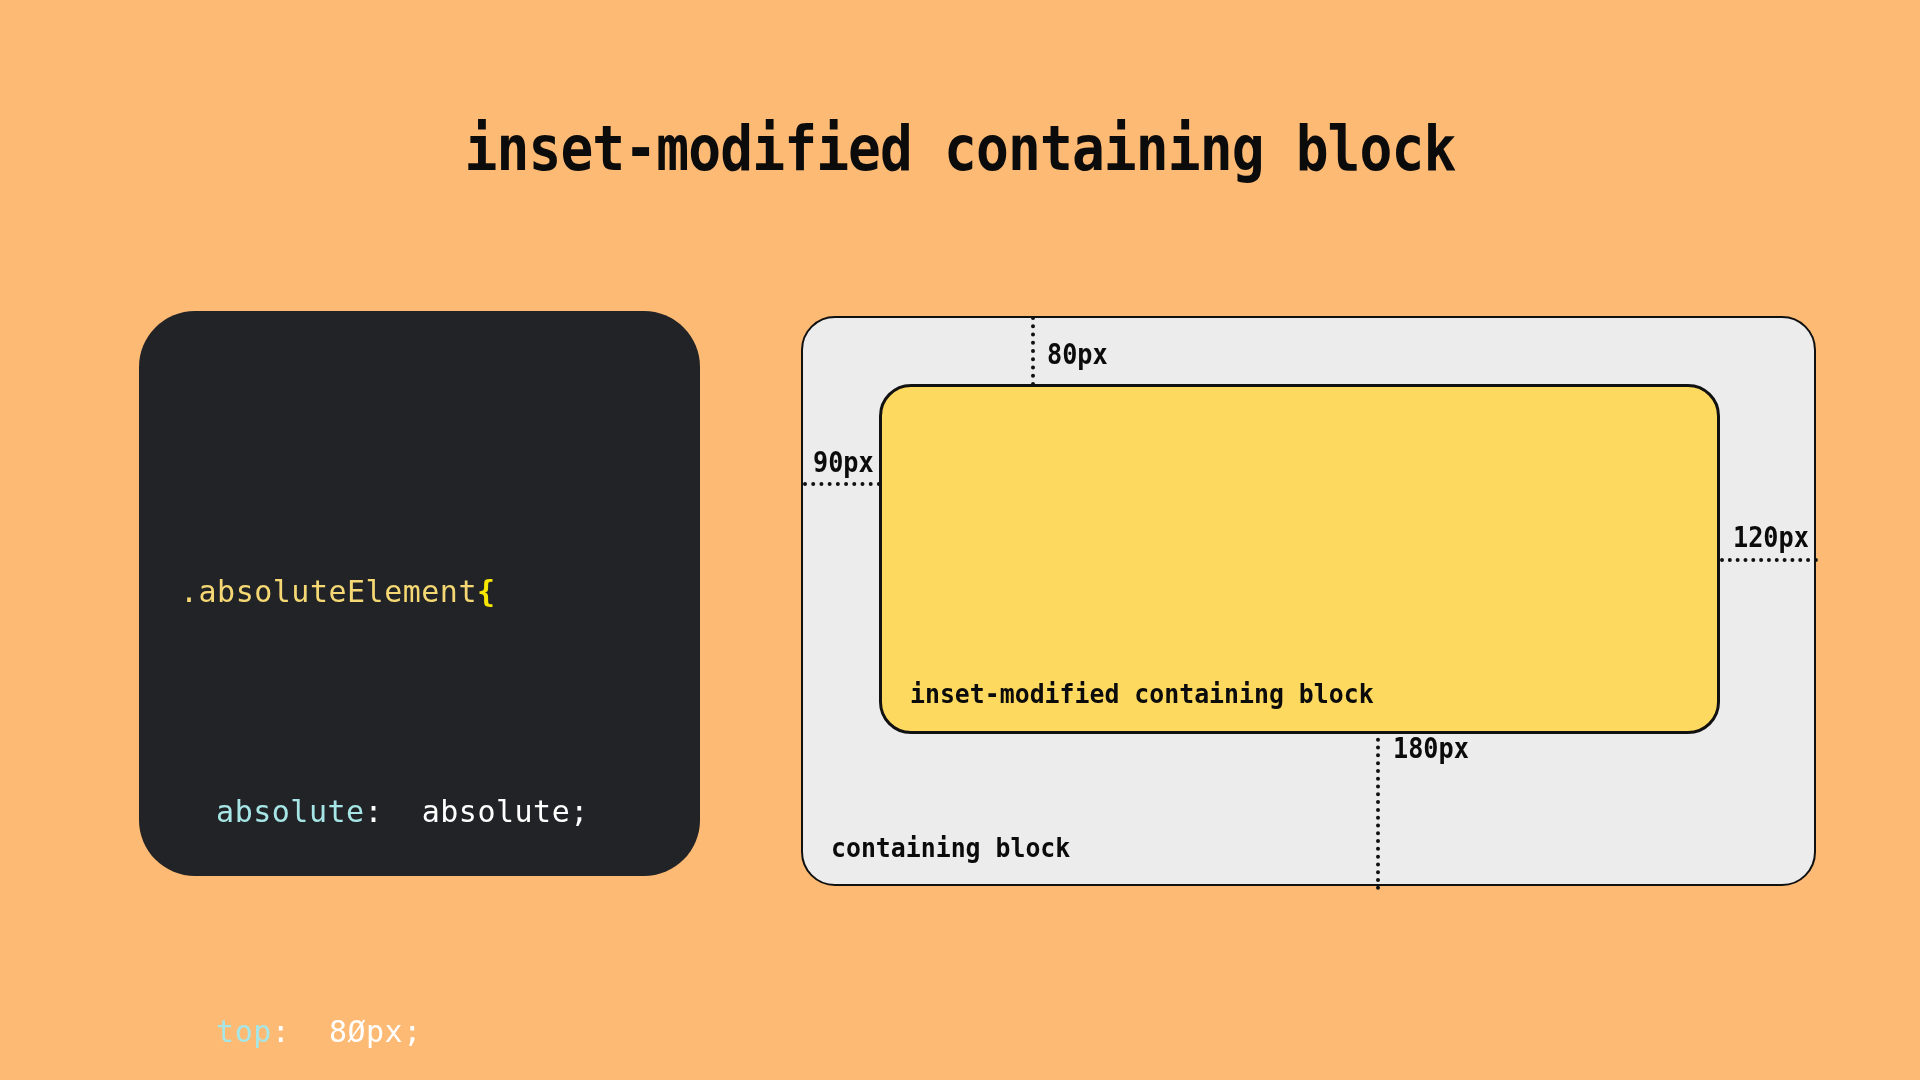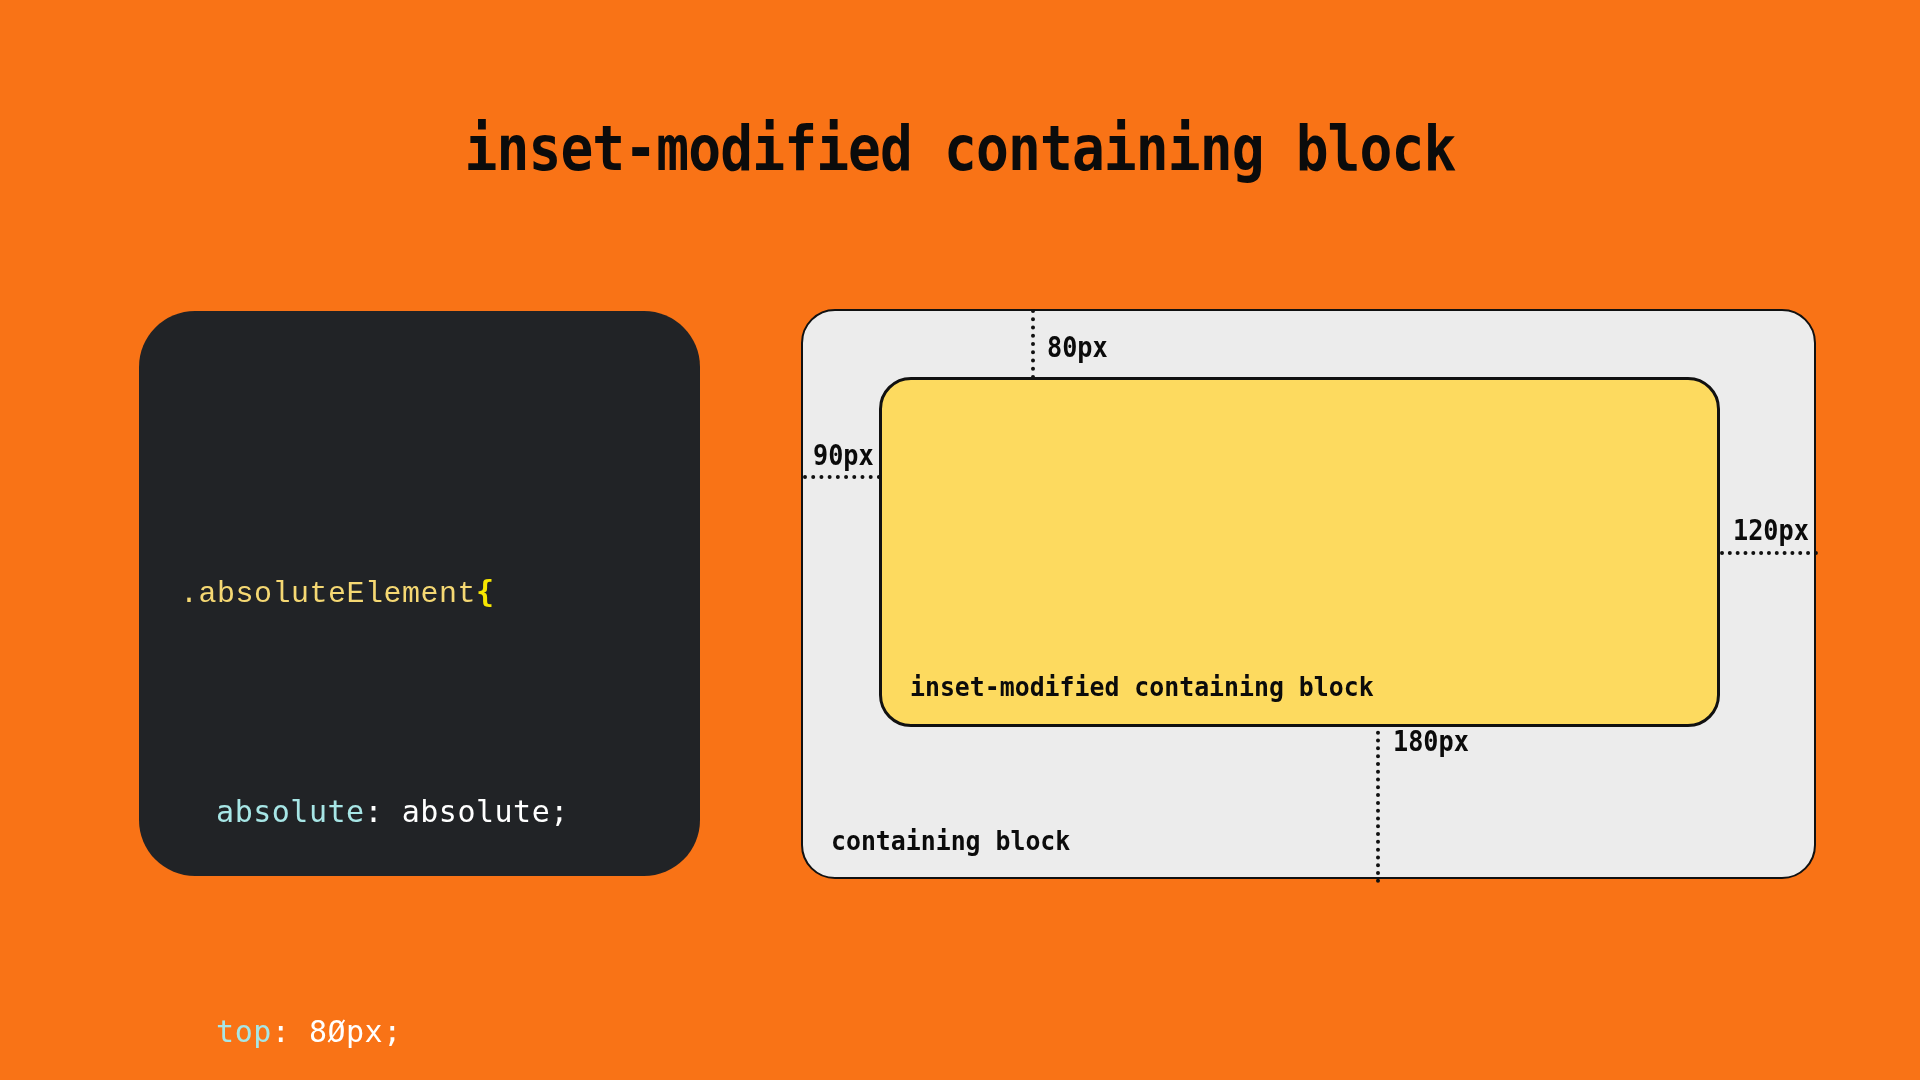--- a/index.html
+++ b/index.html
@@ -9,21 +9,21 @@
     height:1080px;
     background:#ffffff;
     font-family:"DejaVu Sans Mono", monospace;
     overflow:hidden;
   }
 
   #stage {
     position:relative;
     width:1920px;
     height:1080px;
-    background:#f97316;
+    background:#fdba74;
   }
 
   
   #page-title {
     position:absolute;
     top:112px;
     left:0;
     width:1920px;
     text-align:center;
     font-family:"DejaVu Sans Mono", monospace;
@@ -51,29 +51,29 @@
     position:absolute;
     left:41px;
     top:88px;
     font-family:"DejaVu Sans Mono", monospace;
     font-size:30px;
     line-height:55px;
     white-space:pre;
     letter-spacing:0.5px;
   }
   .code-line { display:block; height:55px; }
-  .tok-selector { color:#f5d873;font-family:Liberation Mono, monospace; }
+  .tok-selector { color:#f5d873; }
   .tok-brace    { color:#f7e600; font-weight:bold; }
   .tok-prop     { color:#a7e6e6; }
   .tok-punct    { color:#ffffff; }
-  .tok-value    { color:#ffffff; }
+  .tok-value    { color:#ffffff;margin-left:20px; }
   .indent       { display:inline-block; width:2ch; }
 
   
-  #diagram { position:absolute; left:801px; top:309px; width:885px; height:570px; }
+  #diagram { position:absolute; left:801px; top:316px; width:885px; height:570px; }
 
   #containing-block {
     position:absolute;
     left:0; top:0;
     width:1015px; height:570px;
     background:#ececec;
     border:2.5px solid #111111;
     border-radius:34px;
   }
 

